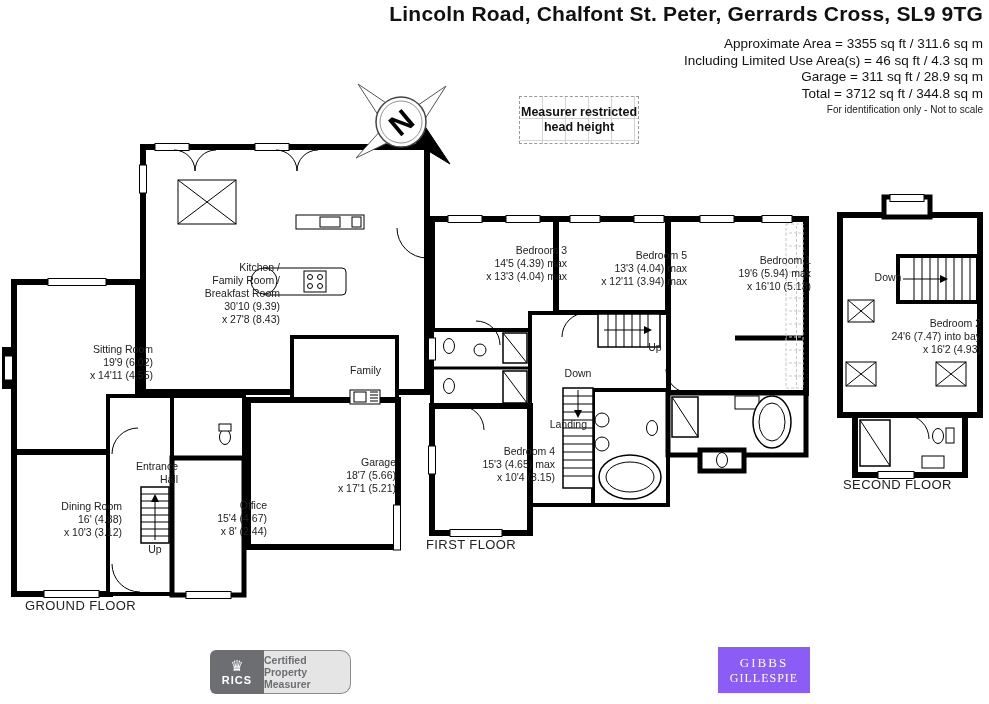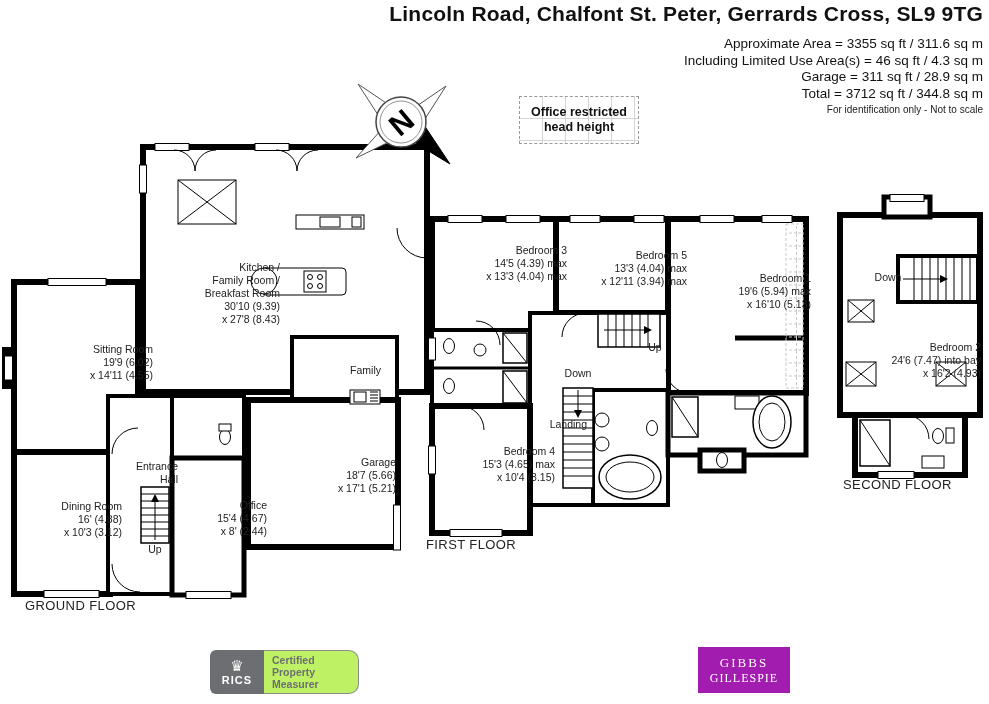--- a/index.html
+++ b/index.html
@@ -22,22 +22,22 @@
   .room-label{text-align:right;font-size:10.5px;line-height:13px;color:#222;}
   .small-label{text-align:center;font-size:10.5px;color:#222;}
   .floor-label{font-size:13px;letter-spacing:.4px;color:#222;}
   
   .rics{left:210px;top:650px;display:flex;align-items:stretch;height:44px;}
   .rics-box{width:54px;background:#6d6e71;border-radius:6px 0 0 6px;display:flex;flex-direction:column;
             align-items:center;justify-content:center;color:#fff;}
   .rics-crest{font-size:15px;line-height:16px;}
   .rics-word{font-size:11px;font-weight:bold;letter-spacing:1px;}
   .cert-box{width:86px;border:1.5px solid #8a8b8d;border-left:none;border-radius:0 10px 10px 0;
-            display:flex;align-items:center;padding-left:8px;font-size:10.5px;line-height:12px;
-            font-weight:bold;color:#6d6e71;background:#bef264;}
+            display:flex;align-items:center;font-size:10.5px;line-height:12px;
+            font-weight:bold;color:#6d6e71;background:#e5e5e5;}
   .disclaimer{left:320px;top:653px;width:372px;font-size:9.5px;line-height:12.5px;color:#555;}
   .gibbs{left:698px;top:647px;width:92px;height:46px;display:flex;flex-direction:column;align-items:center;
          justify-content:center;color:#fff;font-family:"Liberation Serif",serif;}
   .gibbs-l1{font-size:13px;letter-spacing:2px;}
   .gibbs-l2{font-size:12px;letter-spacing:1px;}
   
   .w6{fill:#fff;stroke:#000;stroke-width:6;}
   .w5{fill:#fff;stroke:#000;stroke-width:5;}
   .w4{fill:#fff;stroke:#000;stroke-width:4;}
   .w2{fill:#fff;stroke:#000;stroke-width:1.5;}
@@ -229,21 +229,21 @@
   </svg>
 
   <div class="abs title">Lincoln Road, Chalfont St. Peter, Gerrards Cross, SL9 9TG</div>
   <div class="abs stats">
     <div>Approximate Area = 3355 sq ft / 311.6 sq m</div>
     <div>Including Limited Use Area(s) = 46 sq ft / 4.3 sq m</div>
     <div>Garage = 311 sq ft / 28.9 sq m</div>
     <div>Total = 3712 sq ft / 344.8 sq m</div>
   </div>
   <div class="abs note">For identification only - Not to scale</div>
-  <div class="abs legend pre">Office restricted
+  <div class="abs legend pre">Measurer restricted
 head height</div>
 
   <div class="abs room-label pre" style="left:130px;top:261px;width:150px;">Kitchen /
 Family Room /
 Breakfast Room
 30'10 (9.39)
 x 27'8 (8.43)</div>
   <div class="abs room-label pre" style="left:3px;top:343px;width:150px;">Sitting Room
 19'9 (6.02)
 x 14'11 (4.55)</div>
@@ -261,44 +261,44 @@
 x 17'1 (5.21)</div>
   <div class="abs small-label" style="left:135px;top:543px;width:40px;">Up</div>
   <div class="abs floor-label" style="left:25px;top:598px;">GROUND FLOOR</div>
 
   <div class="abs room-label pre" style="left:417px;top:244px;width:150px;">Bedroom 3
 14'5 (4.39) max
 x 13'3 (4.04) max</div>
   <div class="abs room-label pre" style="left:537px;top:249px;width:150px;">Bedroom 5
 13'3 (4.04) max
 x 12'11 (3.94) max</div>
-  <div class="abs room-label pre" style="left:661px;top:272px;width:150px;">Bedroom 1
+  <div class="abs room-label pre" style="left:661px;top:254px;width:150px;">Bedroom 1
 19'6 (5.94) max
 x 16'10 (5.13)</div>
   <div class="abs room-label pre" style="left:405px;top:445px;width:150px;">Bedroom 4
 15'3 (4.65) max
 x 10'4 (3.15)</div>
   <div class="abs room-label" style="left:507px;top:418px;width:80px;">Landing</div>
   <div class="abs small-label" style="left:635px;top:341px;width:40px;">Up</div>
   <div class="abs small-label" style="left:558px;top:367px;width:40px;">Down</div>
   <div class="abs floor-label" style="left:426px;top:537px;">FIRST FLOOR</div>
 
-  <div class="abs room-label pre" style="left:831px;top:317px;width:150px;margin-top:24px;">Bedroom 2
+  <div class="abs room-label pre" style="left:831px;top:317px;width:150px;">Bedroom 2
 24'6 (7.47) into bay
 x 16'2 (4.93)</div>
   <div class="abs small-label" style="left:866px;top:271px;width:44px;">Down</div>
   <div class="abs floor-label" style="left:843px;top:477px;">SECOND FLOOR</div>
 
   <div class="abs rics">
     <div class="rics-box">
       <div class="rics-crest">♛</div>
       <div class="rics-word">RICS</div>
     </div>
     <div class="cert-box pre">Certified
 Property
 Measurer</div>
   </div>
-  <div class="abs gibbs" style="background: #a21caf;">
+  <div class="abs gibbs" style="background: #8b5cf6; margin-left: 20px;">
     <div class="gibbs-l1">GIBBS</div>
     <div class="gibbs-l2">GILLESPIE</div>
   </div>
 
 </div>
 
 </body></html>

